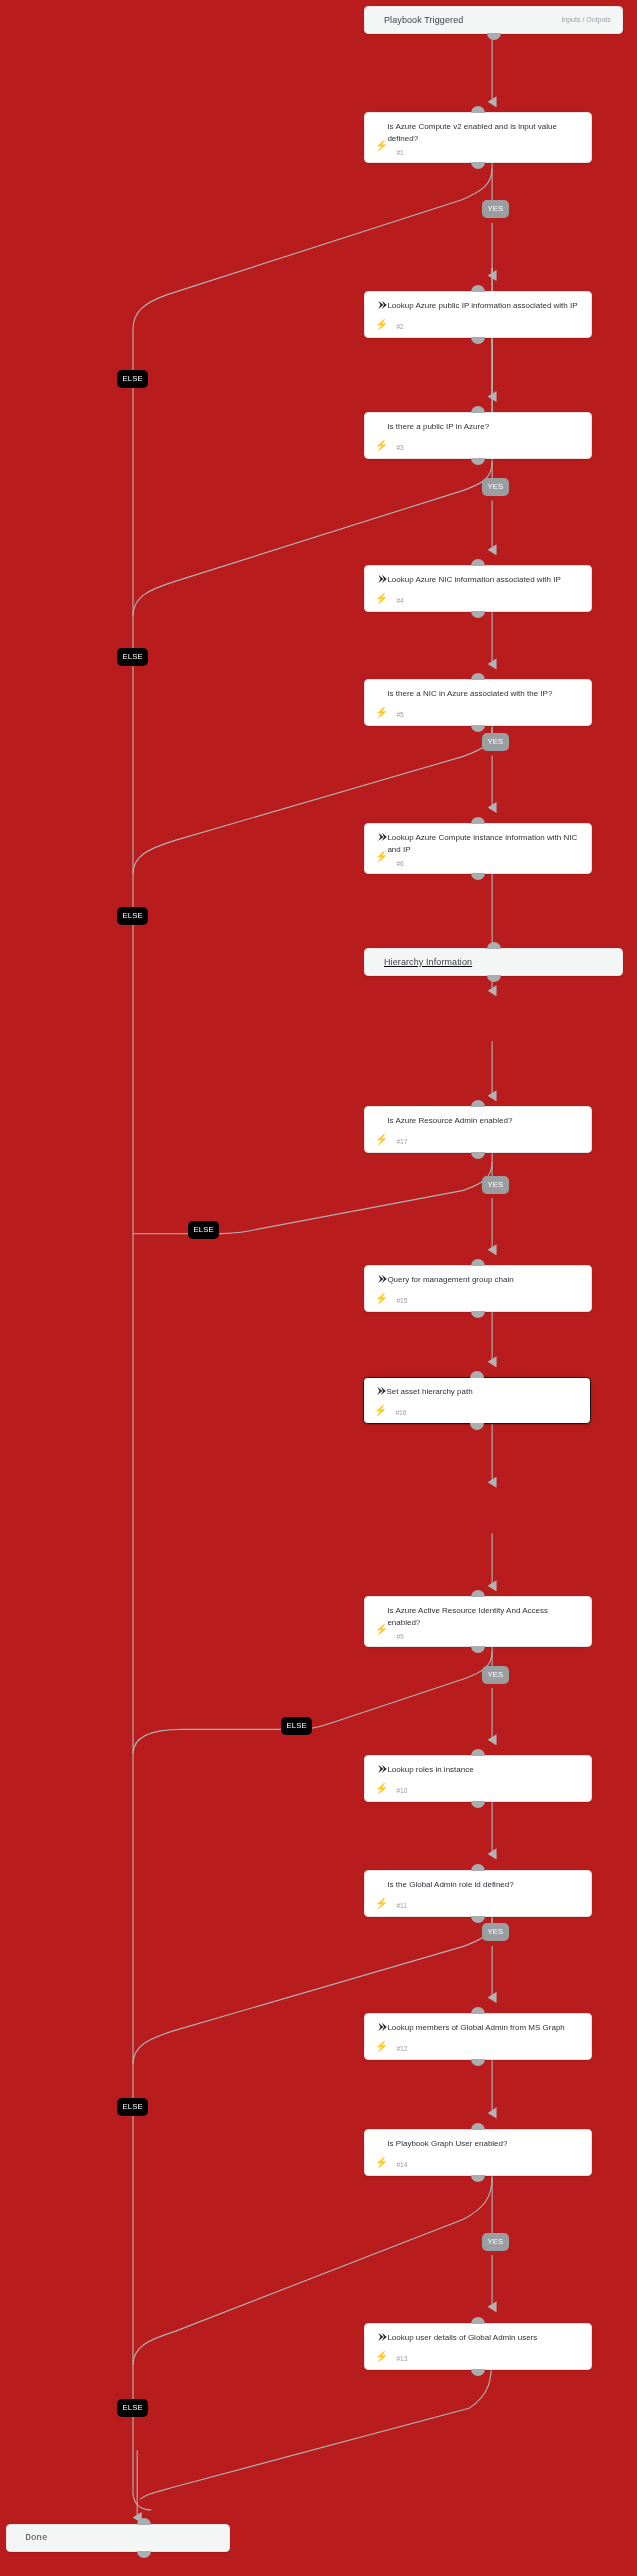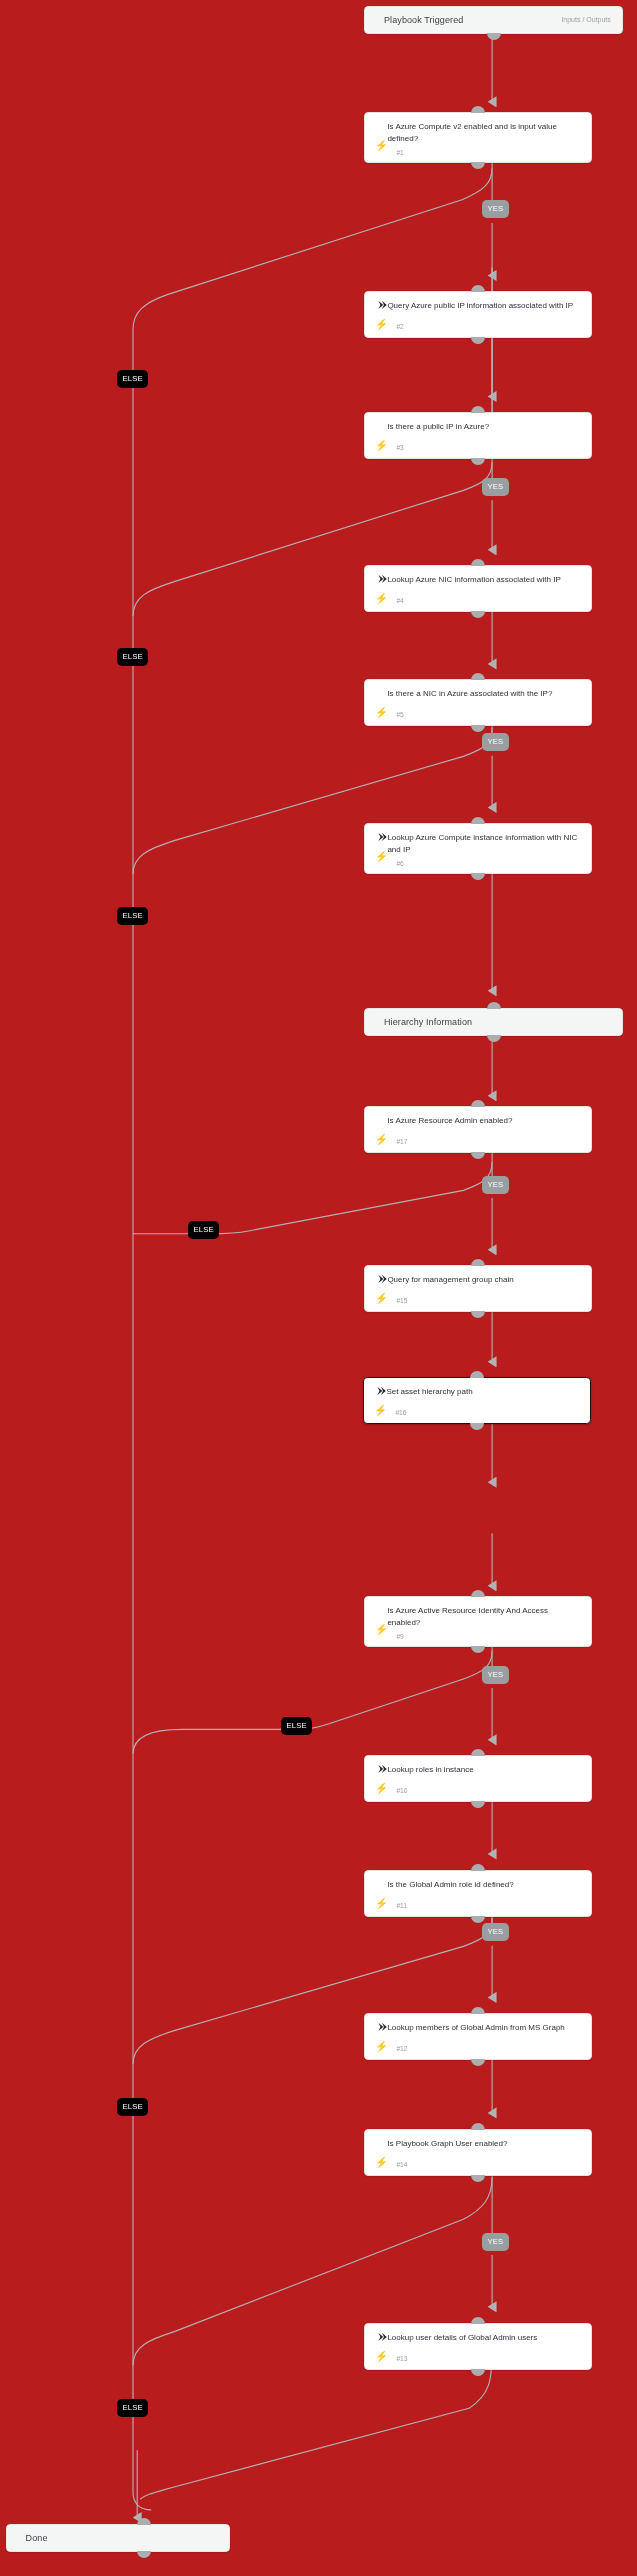--- a/index.html
+++ b/index.html
@@ -233,21 +233,21 @@
 
   <div class="node step" style="left:364px; top:291px;">
     <span class="port top"></span>
     <div class="step-inner">
       <span class="glyph-col">
         <svg class="ico-chevron" viewBox="0 0 16 14">
             <path d="M2 1 L9 7 L2 13 L5 7 Z M7 1 L14 7 L7 13 L10 7 Z" fill="#27292e"></path>
           </svg>
       </span>
       <span class="ico-bolt">⚡</span>
-      <div class="step-text">Query Azure public IP information associated with IP</div>
+      <div class="step-text">Lookup Azure public IP information associated with IP</div>
       <div class="step-id">#2</div>
     </div>
     <span class="port bottom"></span>
   </div>
 
   <div class="node step" style="left:364px; top:412px;">
     <span class="port top"></span>
     <div class="step-inner">
       <span class="glyph-col"><span class="ico-diamond"></span></span>
       <span class="ico-bolt">⚡</span>
@@ -295,21 +295,21 @@
             <path d="M2 1 L9 7 L2 13 L5 7 Z M7 1 L14 7 L7 13 L10 7 Z" fill="#27292e"></path>
           </svg>
       </span>
       <span class="ico-bolt">⚡</span>
       <div class="step-text">Lookup Azure Compute instance information with NIC and IP</div>
       <div class="step-id">#6</div>
     </div>
     <span class="port bottom"></span>
   </div>
 
-  <div class="node banner" style="left:364px; top:1008px; width:259px;">
+  <div class="node banner" style="left:364px; top:948px; width:259px;text-decoration:underline;">
     <span class="port top"></span>
     <span class="banner-title">Hierarchy Information</span>
     <span class="port bottom"></span>
   </div>
 
   <div class="node step" style="left:364px; top:1106px;">
     <span class="port top"></span>
     <div class="step-inner">
       <span class="glyph-col"><span class="ico-diamond"></span></span>
       <span class="ico-bolt">⚡</span>
@@ -429,20 +429,20 @@
             <path d="M2 1 L9 7 L2 13 L5 7 Z M7 1 L14 7 L7 13 L10 7 Z" fill="#27292e"></path>
           </svg>
       </span>
       <span class="ico-bolt">⚡</span>
       <div class="step-text">Lookup user details of Global Admin users</div>
       <div class="step-id">#13</div>
     </div>
     <span class="port bottom"></span>
   </div>
 
-  <div class="node banner" style="left:5.6px; top:2524px; width:224px;">
+  <div class="node banner" style="left:5.6px; top:2524px; width:224px;font-family:Liberation Mono, monospace;">
     <span class="port bottom" style="left:137px; margin-left:-7px;"></span>
     <span class="port top" style="left:137px; margin-left:-7px;"></span>
     <span class="banner-title">Done</span>
   </div>
 
 </div>
 
 
 </body></html>

